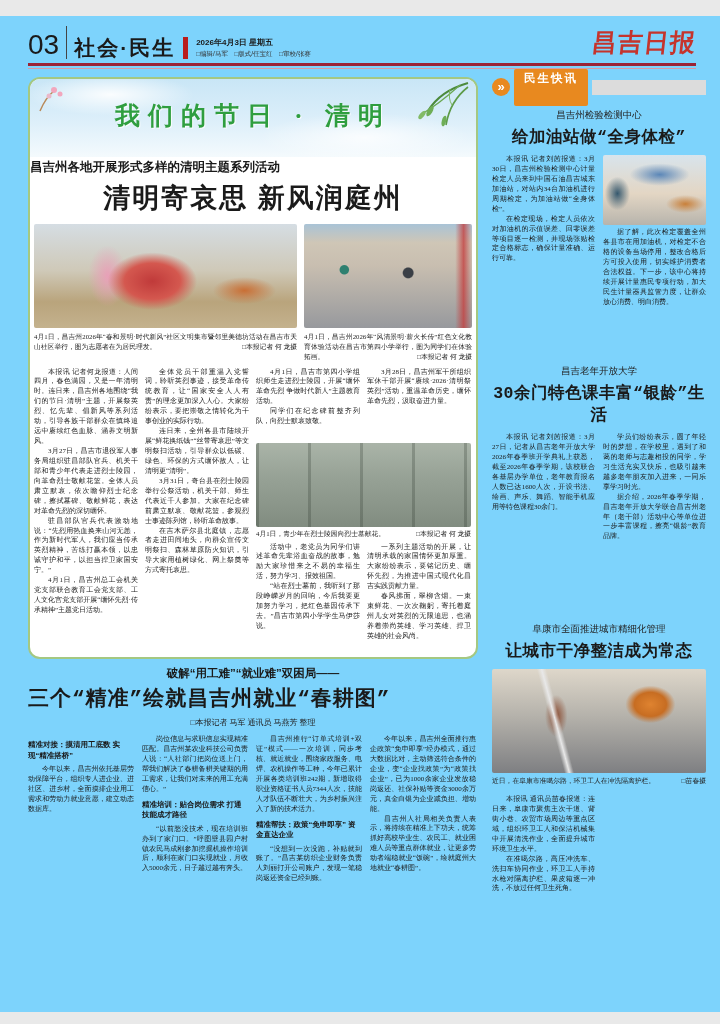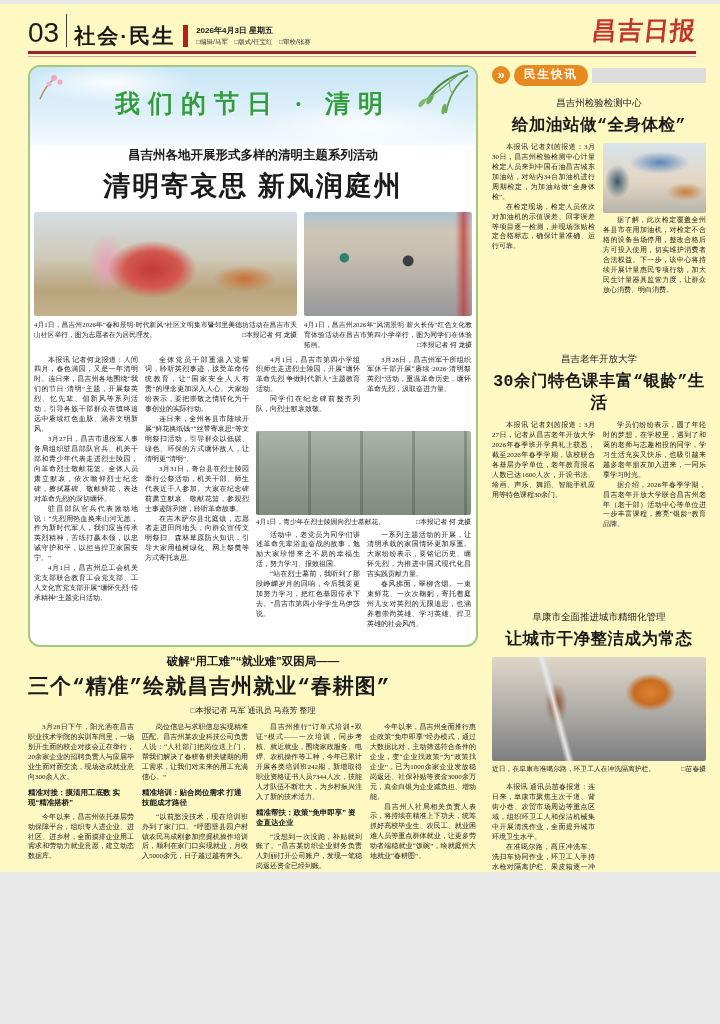--- a/index.html
+++ b/index.html
@@ -1,18 +1,18 @@
 <!DOCTYPE html>
 <html><head>
 <meta charset="utf-8">
 <style>
   * { margin:0; padding:0; box-sizing:border-box; }
   html,body { background:#e9e9e9; }
   body { font-family:"Liberation Serif", serif; color:#1a1a1a; }
-  .page { position:relative; width:720px; height:868px; margin:4px auto; background:#fef9c3; overflow:hidden; }
+  .page { position:relative; width:720px; height:996px; margin:16px auto; background:#7dd3fc; overflow:hidden; }
 
   
   .hdr { display:flex; align-items:flex-end; padding:10px 24px 0 28px; }
   .hdr-pageno { font-size:28px; font-family:"Liberation Sans",sans-serif; font-weight:400; line-height:1; }
   .hdr-sep { width:1px; background:#444; align-self:stretch; margin:0 7px; }
   .hdr-section { font-size:21px; font-weight:bold; font-family:"Liberation Sans",sans-serif; letter-spacing:2px; line-height:1.1; }
   .hdr-meta { margin-left:8px; padding-left:8px; border-left:5px solid #b91c1c; }
   .hdr-date { font-size:8px; font-weight:bold; font-family:"Liberation Sans",sans-serif; }
   .hdr-staff { font-size:6.5px; color:#333; margin-top:2px; font-family:"Liberation Sans",sans-serif; }
   .hdr-spacer { flex:1; }
@@ -27,21 +27,21 @@
 
   
   .fest-box { border:2px solid #a4c882; border-radius:12px; overflow:hidden; background:#fff; height:582px; }
   .fest-banner { position:relative; height:78px; background:
       radial-gradient(ellipse 120px 30px at 18% 20%, rgba(255,255,255,.9) 0%, transparent 70%),
       radial-gradient(ellipse 150px 35px at 75% 75%, rgba(255,255,255,.8) 0%, transparent 70%),
       linear-gradient(180deg,#c9e6f6 0%, #ddeffa 55%, #f4fafd 100%); }
   .fest-banner-text { position:absolute; left:0; right:0; top:20px; text-align:center; font-size:25px; font-weight:bold;
       color:#2f9e3f; letter-spacing:8px; font-family:"Liberation Serif",serif; text-shadow:1px 1px 0 rgba(255,255,255,.8); }
   .deco { position:absolute; }
-  .fest-kicker { text-align:center; font-size:12.5px; font-weight:bold; font-family:"Liberation Sans",sans-serif; margin-top:2px; }
+  .fest-kicker { text-align:left; font-size:12.5px; font-weight:bold; font-family:"Liberation Sans",sans-serif; margin-top:2px; }
   .fest-title { text-align:center; font-size:27px; font-weight:900; font-family:"Liberation Sans",sans-serif; letter-spacing:2px; margin-top:4px; }
   .fest-photos { display:flex; gap:7px; padding:8px 4px 0 4px; }
   .photo { border-radius:2px; }
   .ph1 { width:263px; height:104px; background:
       radial-gradient(ellipse 62px 40px at 45% 55%, #c03a3a 0%, #d4584f 45%, transparent 72%),
       radial-gradient(ellipse 28px 44px at 28% 50%, #e8a0b8 0%, transparent 70%),
       radial-gradient(ellipse 42px 18px at 80% 64%, #c96f35 0%, transparent 75%),
       linear-gradient(180deg,#d5dde3 0%, #cfc9b8 45%, #b9a47c 75%, #c4b28e 100%); }
   .ph2 { width:168px; height:104px; background:
       linear-gradient(90deg, transparent 90%, rgba(195,64,64,.8) 95%, transparent 100%),
@@ -72,21 +72,21 @@
   .jobs-byline { text-align:center; font-size:8px; margin-top:5px; color:#222; }
   .jobs-body { display:flex; gap:8px; margin-top:7px; height:308px; }
   .jcol { width:106px; overflow:hidden; }
   .subhead { font-size:7.5px; font-weight:bold; font-family:"Liberation Sans",sans-serif; margin:5px 0 4px 0; line-height:1.4; }
 
   
   .briefs-head { display:flex; align-items:center; height:20px; }
   .briefs-circle { width:18px; height:18px; border-radius:50%; background:#e8891f; color:#fff; font-weight:bold;
       font-size:13px; line-height:17px; text-align:center; font-family:"Liberation Sans",sans-serif; }
   .briefs-label { background:#e8891f; color:#fff; font-weight:bold; font-size:11.5px; font-family:"Liberation Sans",sans-serif;
-      letter-spacing:2px; padding:2px 10px 4px 10px; margin-left:4px; border-radius:10px; }
+      letter-spacing:2px; padding:2px 10px 20px 10px; margin-left:4px; border-radius:2px; }
   .briefs-bar { flex:1; height:15px; background:#dcdcdc; margin-left:4px; }
   .sb-art { margin-top:12px; }
   .sb-kicker { text-align:center; font-size:9.5px; color:#222; font-family:"Liberation Sans",sans-serif; }
   .sb-title { text-align:center; font-size:16.5px; font-weight:900; font-family:Liberation Mono, monospace; margin-top:4px; letter-spacing:.5px; }
   .sb-body { display:flex; gap:8px; margin-top:7px; }
   .scol { width:103px; overflow:hidden; }
   .sph1 { width:103px; height:70px; margin-bottom:3px; background:
       radial-gradient(ellipse 40px 15px at 55% 28%, #5b87b8 0%, transparent 75%),
       radial-gradient(ellipse 18px 24px at 14% 55%, #35586e 0%, transparent 70%),
       radial-gradient(ellipse 26px 12px at 80% 70%, #c9803a 0%, transparent 75%),
@@ -198,21 +198,20 @@
           </div>
         </div>
       </div>
 
       <div class="jobs">
         <div class="jobs-kicker">破解“用工难”“就业难”双困局——</div>
         <div class="jobs-title">三个“精准”绘就昌吉州就业“春耕图”</div>
         <div class="jobs-byline">□本报记者 马军 通讯员 马燕芳 整理</div>
         <div class="jobs-body">
           <div class="jcol">
-            <p class="body-p">3月28日下午，阳光洒在昌吉职业技术学院的实训车间里，一场别开生面的校企对接会正在举行，20余家企业的招聘负责人与应届毕业生面对面交流，现场达成就业意向300余人次。</p>
             <div class="subhead">精准对接：摸清用工底数 实现“精准搭桥”</div>
             <p class="body-p">今年以来，昌吉州依托基层劳动保障平台，组织专人进企业、进社区、进乡村，全面摸排企业用工需求和劳动力就业意愿，建立动态数据库。</p>
           </div>
           <div class="jcol">
             <p class="body-p">岗位信息与求职信息实现精准匹配。昌吉州某农业科技公司负责人说：“人社部门把岗位送上门，帮我们解决了春耕备耕关键期的用工需求，让我们对未来的用工充满信心。”</p>
             <div class="subhead">精准培训：贴合岗位需求 打通技能成才路径</div>
             <p class="body-p">“以前愁没技术，现在培训班办到了家门口。”呼图壁县园户村镇农民马成刚参加挖掘机操作培训后，顺利在家门口实现就业，月收入5000余元，日子越过越有奔头。</p>
           </div>
           <div class="jcol">
             <p class="body-p">昌吉州推行“订单式培训+双证”模式——一次培训，同步考核、就近就业，围绕家政服务、电焊、农机操作等工种，今年已累计开展各类培训班242期，新增取得职业资格证书人员7344人次，技能人才队伍不断壮大，为乡村振兴注入了新的技术活力。</p>

